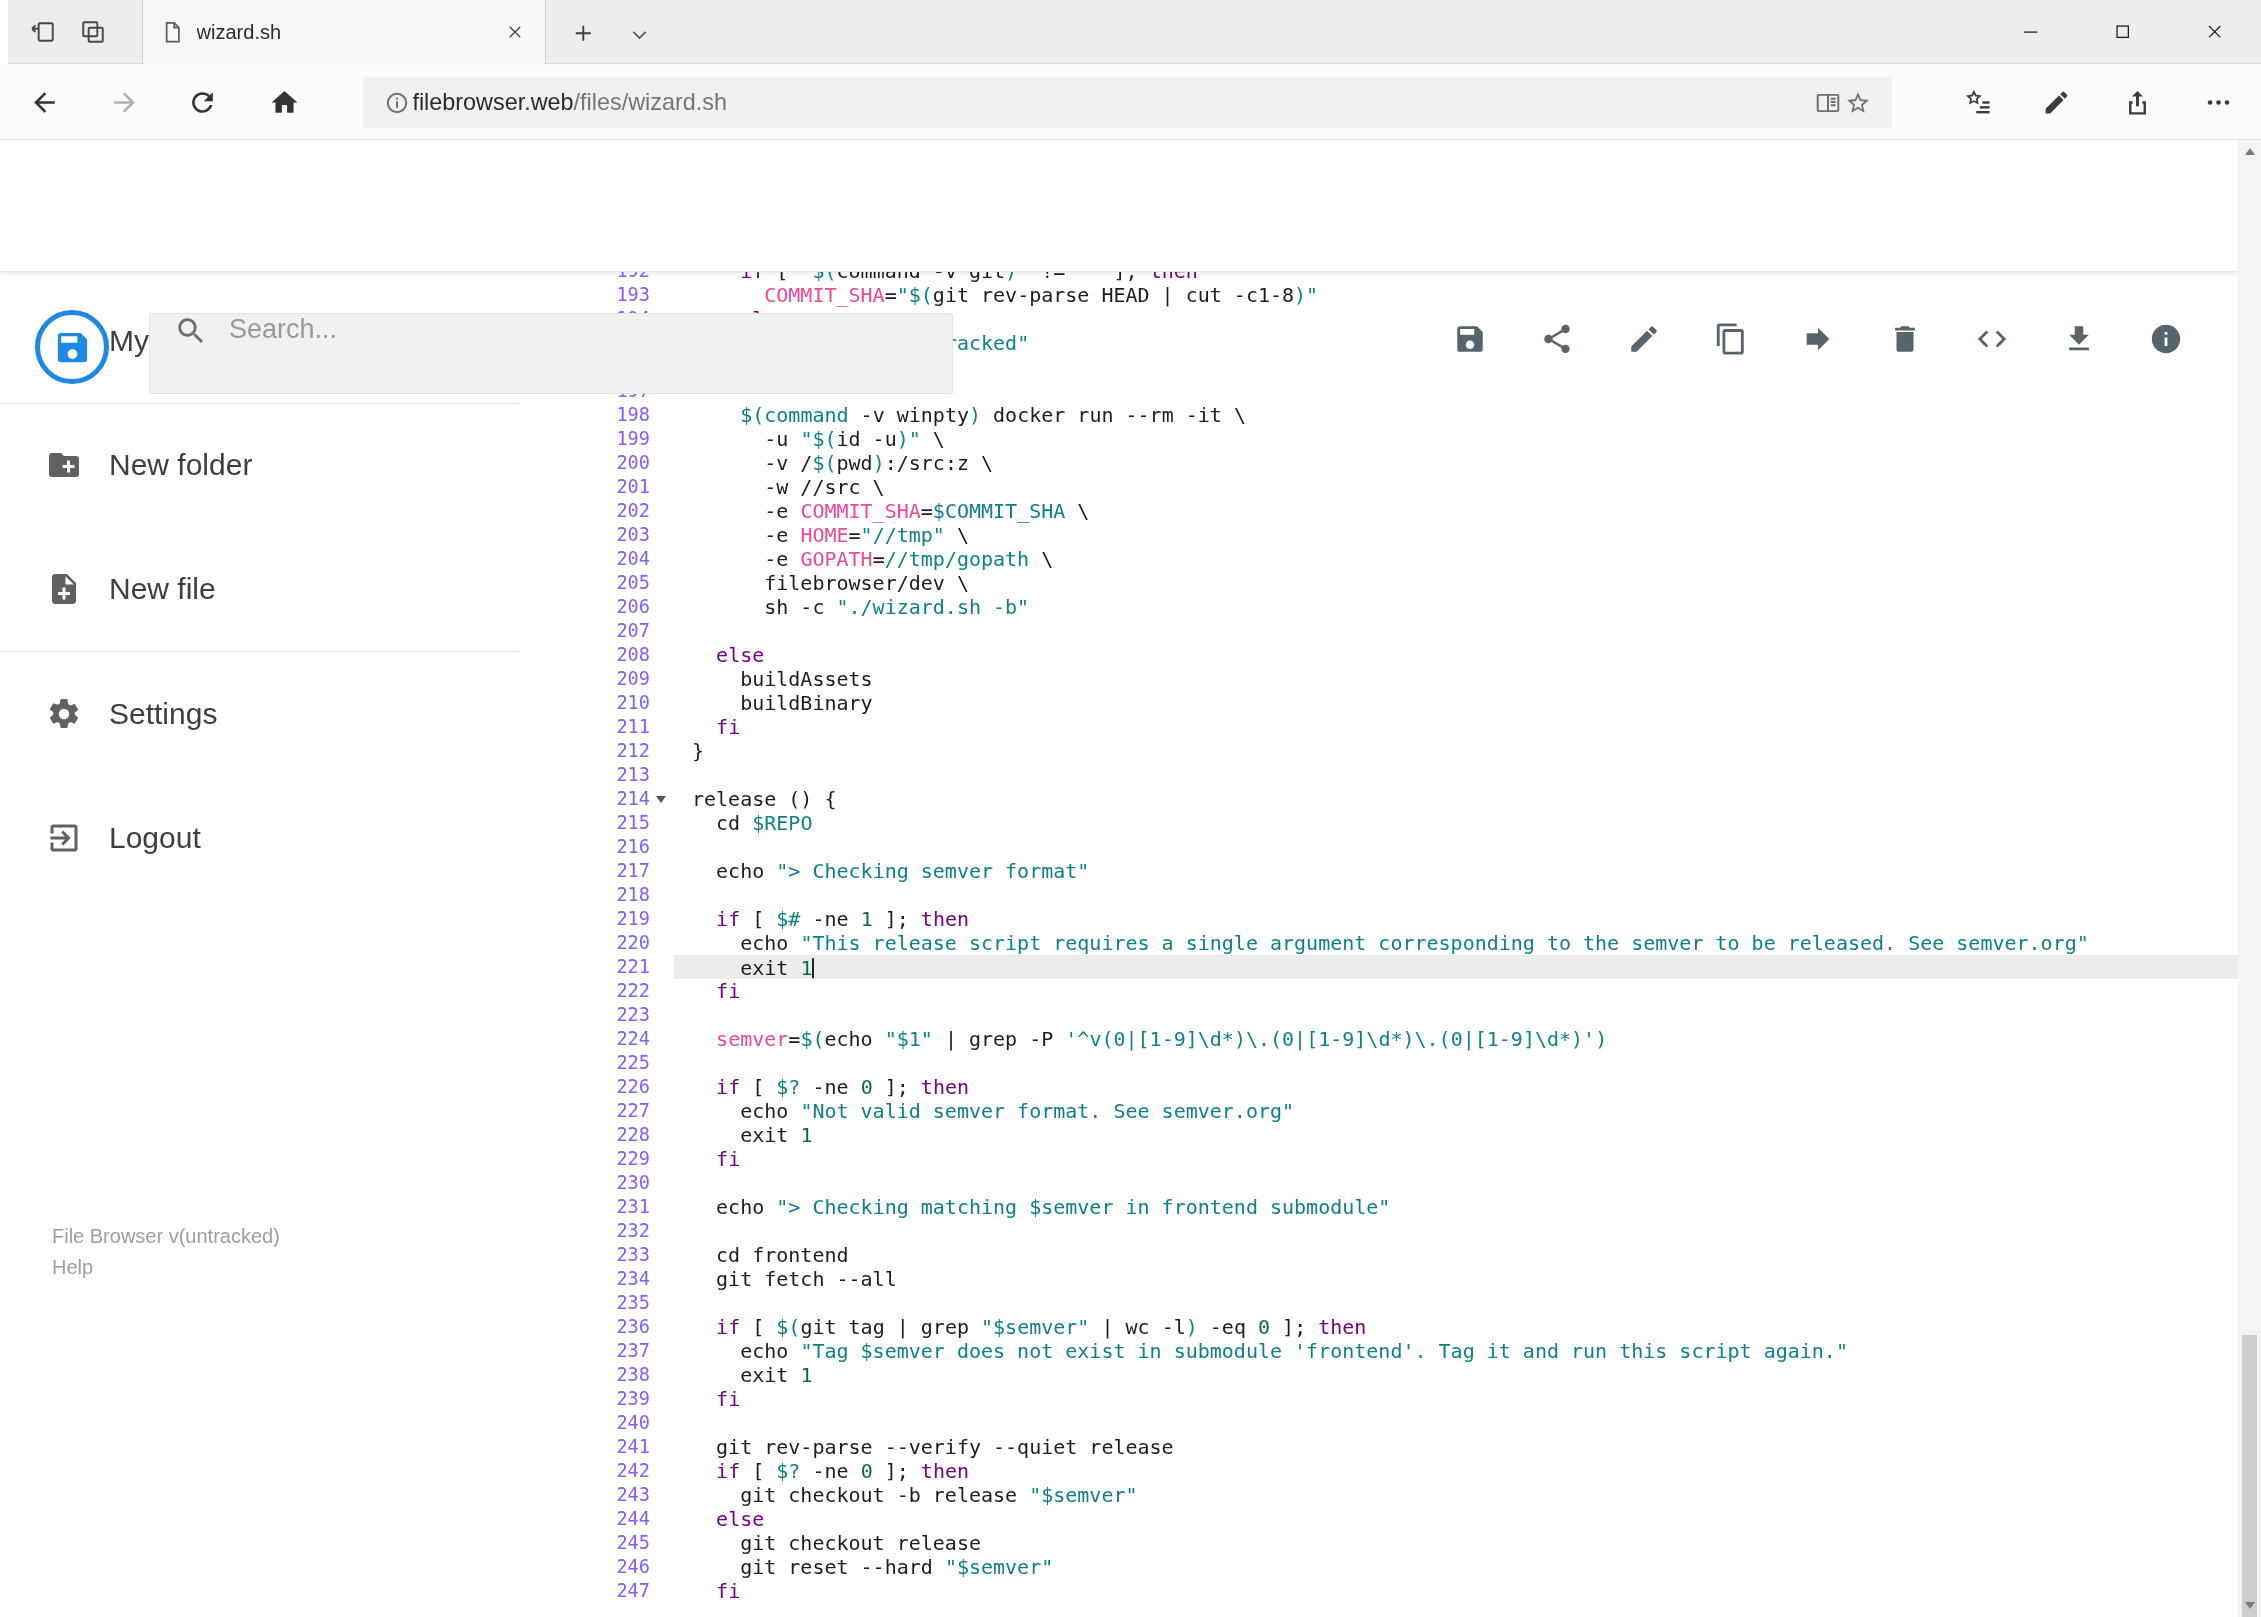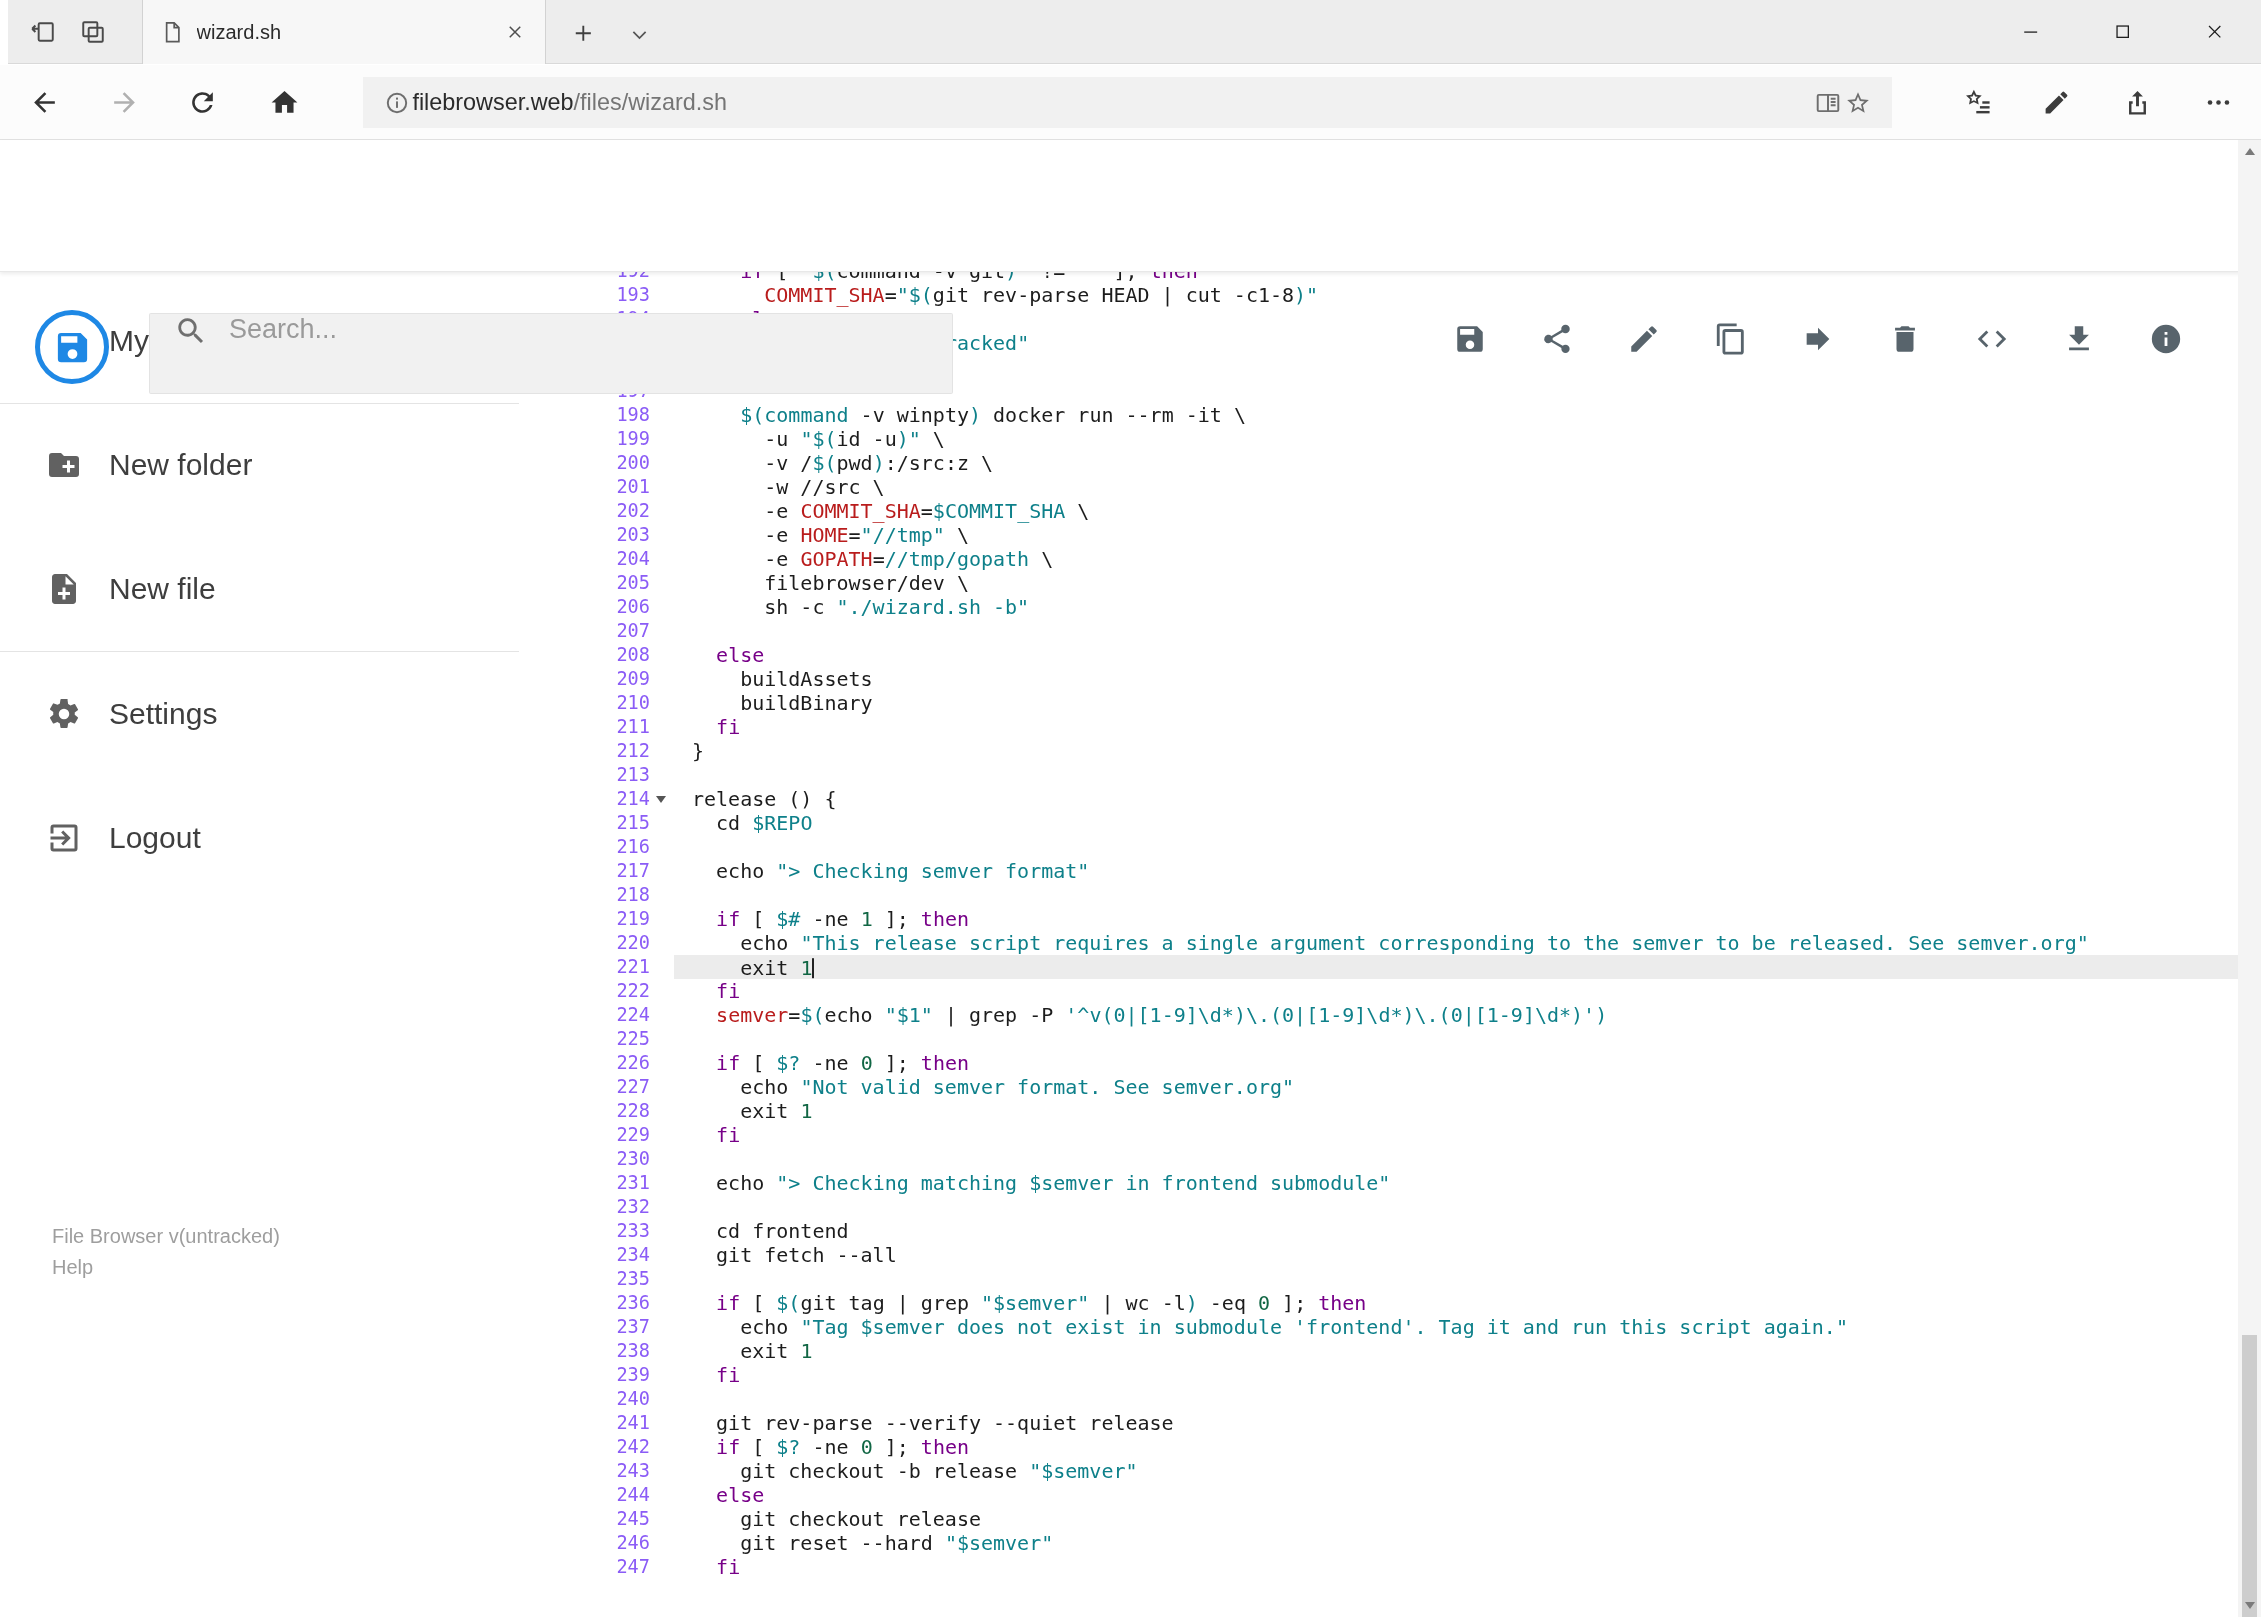--- a/index.html
+++ b/index.html
@@ -70,21 +70,21 @@
   .code-row { display:flex; height:24px; }
   .gutter-cell { width:155px; flex:none; display:flex; }
   .line-number { display:block; width:131px; text-align:right; font-family:"DejaVu Sans Mono", monospace; font-size:18.6px; line-height:24px; color:#8b5cf6; }
   .fold-slot { width:24px; position:relative; }
   .fold-arrow { position:absolute; left:5.7px; top:9px; width:0; height:0; border-left:5.7px solid transparent; border-right:5.7px solid transparent; border-top:7.3px solid #555; }
   .code-cell { flex:1; margin:0; padding:0 0 0 18px; font-family:"DejaVu Sans Mono", monospace; font-size:20px; line-height:24px; color:#1c1c1c; white-space:pre; }
   .code-row.active .code-cell { background:#ececec; }
   .tk-t { color:#1c1c1c; }
   .tk-k { color:#770088; }
   .tk-s { color:#0e808a; }
-  .tk-d { color:#b91c1c; }
+  .tk-d { color:#ec4899; }
   .tk-n { color:#116644; }
   .caret { display:inline-block; width:1.6px; height:20px; background:#222; transform:translateY(3.2px); }
 
   
   .scrollbar { position:absolute; right:0; top:140px; width:22.6px; bottom:0; background:#f4f4f4; z-index:5; }
   .sb-btn { position:absolute; left:0; width:22.6px; height:22.6px; display:flex; align-items:center; justify-content:center; }
   .sb-up { top:0; } .sb-down { bottom:0; }
   .tri-up { width:0; height:0; border-left:5.7px solid transparent; border-right:5.7px solid transparent; border-bottom:7.3px solid #7a7a7a; }
   .tri-down { width:0; height:0; border-left:5.7px solid transparent; border-right:5.7px solid transparent; border-top:7.3px solid #7a7a7a; }
   .sb-thumb { position:absolute; left:4px; width:14.5px; top:1195px; height:347px; background:#cdcdcd; }
@@ -549,20 +549,27 @@
         </div>
         <div class="code-row">
           <div class="gutter-cell">
             <span class="line-number">222</span>
             <span class="fold-slot"></span>
           </div>
           <pre class="code-cell"><span class="tk-t">  </span><span class="tk-k">fi</span></pre>
         </div>
         <div class="code-row">
           <div class="gutter-cell">
+            <span class="line-number">223</span>
+            <span class="fold-slot"></span>
+          </div>
+          <pre class="code-cell"></pre>
+        </div>
+        <div class="code-row">
+          <div class="gutter-cell">
             <span class="line-number">224</span>
             <span class="fold-slot"></span>
           </div>
           <pre class="code-cell"><span class="tk-t">  </span><span class="tk-d">semver</span><span class="tk-t">=</span><span class="tk-s">$(</span><span class="tk-t">echo </span><span class="tk-s">"$1"</span><span class="tk-t"> | grep -P </span><span class="tk-s">'^v(0|[1-9]\d*)\.(0|[1-9]\d*)\.(0|[1-9]\d*)'</span><span class="tk-s">)</span></pre>
         </div>
         <div class="code-row">
           <div class="gutter-cell">
             <span class="line-number">225</span>
             <span class="fold-slot"></span>
           </div>

